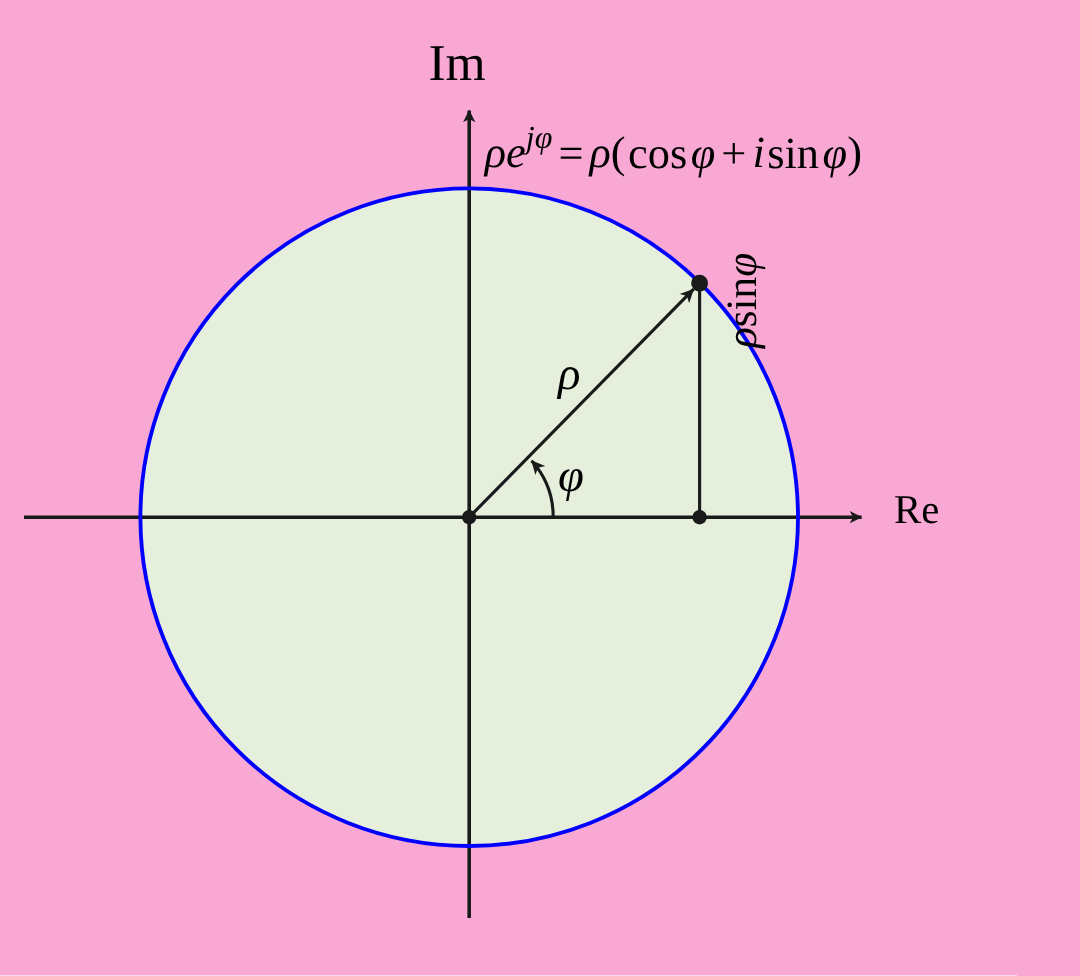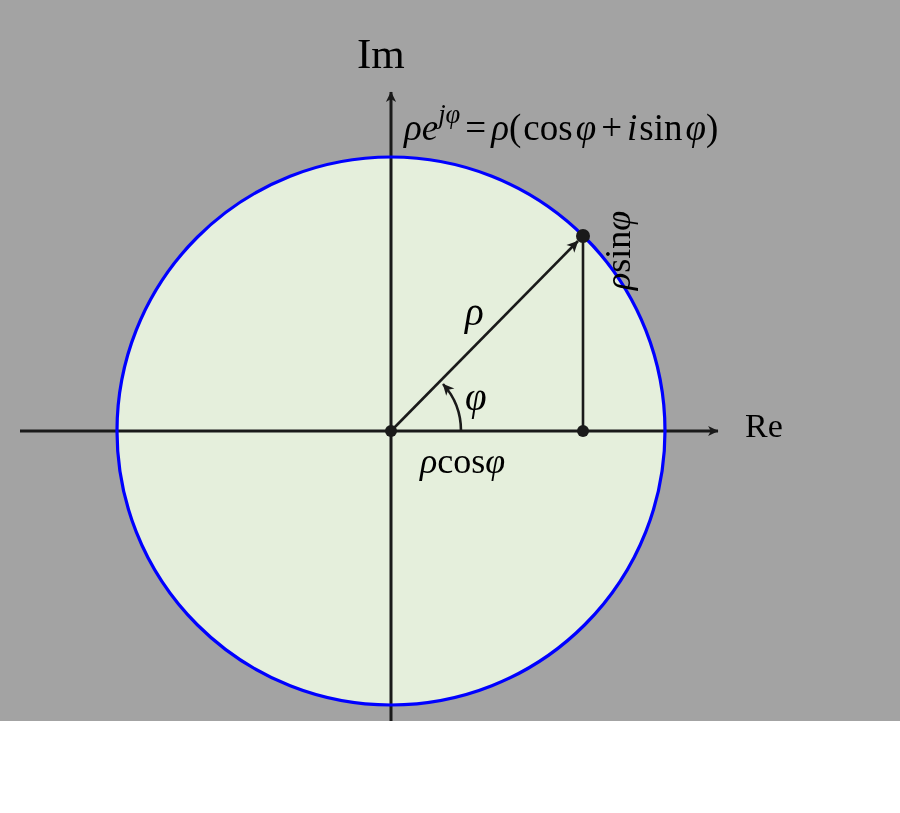--- a/index.html
+++ b/index.html
@@ -3,22 +3,22 @@
 <meta charset="utf-8">
 <style>
   html, body {
     margin: 0;
     padding: 0;
     background: #ffffff;
   }
   #stage {
     position: relative;
     width: 900px;
-    height: 721px;
-    background: #a3a3a3;
+    height: 813px;
+    background: #f9a8d4;
     overflow: hidden;
     font-family: "Liberation Serif", serif;
   }
   #stage svg {
     position: absolute;
     top: 0;
     left: 0;
   }
   .lbl {
     position: absolute;
@@ -139,21 +139,18 @@
   <div class="lbl upright" id="label-re">Re</div>
 
   <div class="lbl" id="label-equation">
     <span class="mathit">ρ</span><span class="mathit">e</span><span class="sup">jφ</span><span class="upright op">=</span><span class="mathit">ρ</span><span class="upright">(</span><span class="upright fn">cos</span><span class="mathit thin">φ</span><span class="upright op">+</span><span class="mathit">i</span><span class="upright fn">sin</span><span class="mathit thin">φ</span><span class="upright">)</span>
   </div>
 
   <div class="lbl mathit" id="label-rho">ρ</div>
 
   <div class="lbl mathit" id="label-phi">φ</div>
 
-  <div class="lbl" id="label-rho-cos">
-    <span class="mathit">ρ</span><span class="upright fn">cos</span><span class="mathit thin">φ</span>
-  </div>
 
   <div class="lbl" id="label-rho-sin">
     <span class="mathit">ρ</span><span class="upright fn">sin</span><span class="mathit thin">φ</span>
   </div>
 
 </div>
 
 </body></html>

